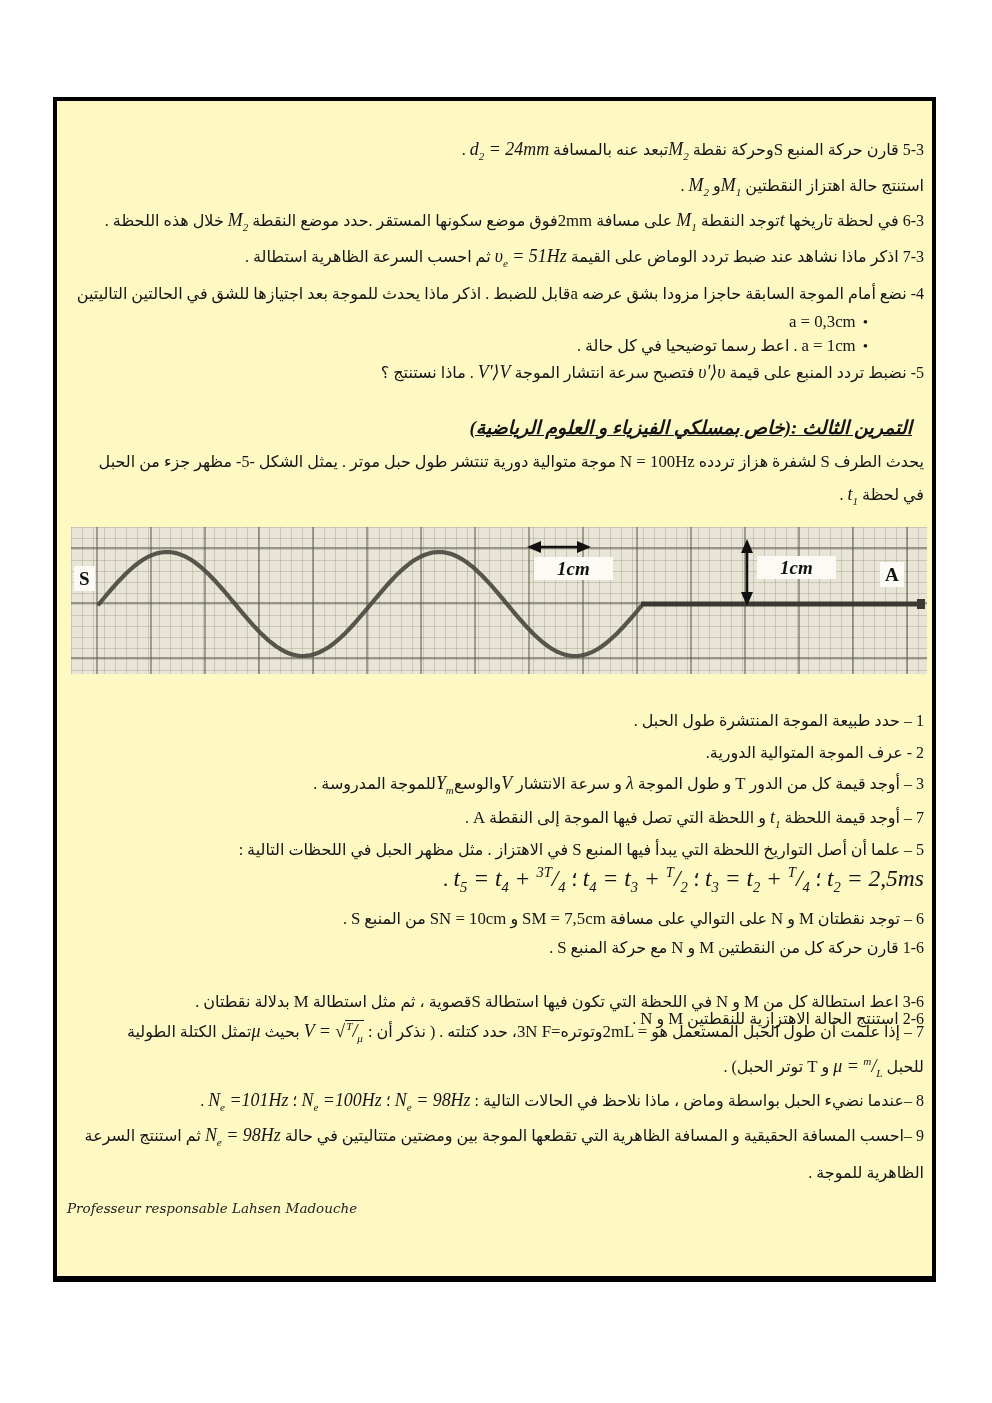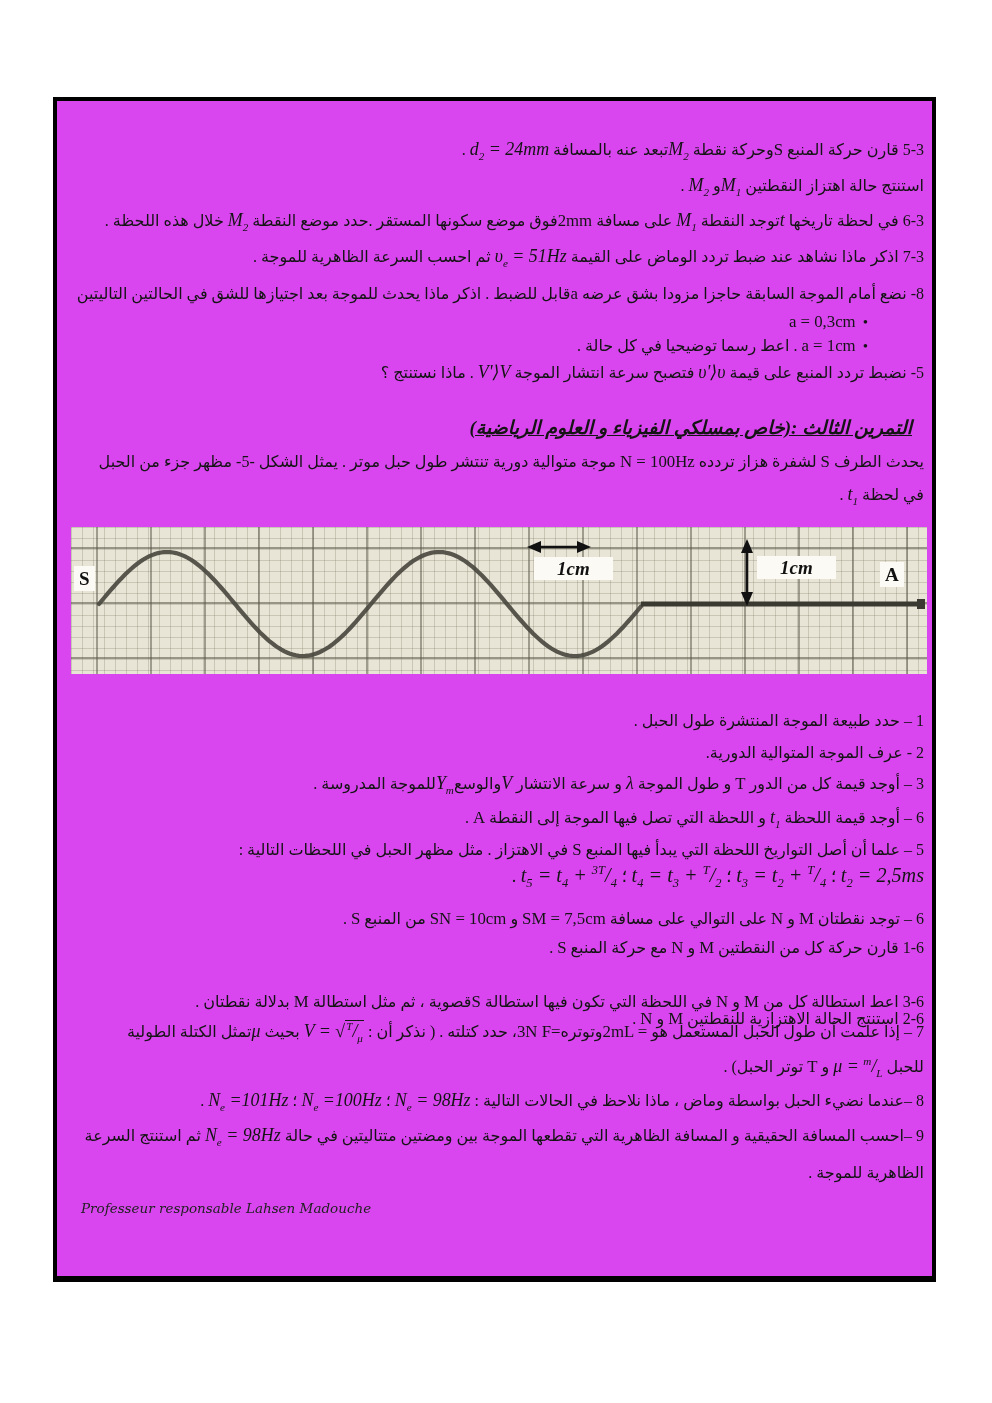--- a/index.html
+++ b/index.html
@@ -1,37 +1,37 @@
 <!DOCTYPE html>
 <html lang="ar"><head>
 <meta charset="utf-8">
 <style>
   html,body{margin:0;padding:0;background:#ffffff;}
   body{width:992px;height:1403px;position:relative;font-family:"Liberation Serif","DejaVu Sans",serif;}
   .sheet{
     position:absolute;left:53px;top:97px;width:875px;height:1175px;
-    border:4px solid #000;border-bottom-width:6px;background:#d946ef;
+    border:4px solid #000;border-bottom-width:6px;background:#fef9c3;
   }
   .line{
     position:absolute;right:8px;direction:rtl;text-align:right;white-space:nowrap;
     font-size:16px;color:#141414;line-height:1.45;
   }
   .line .ar{unicode-bidi:isolate;}
   .line .rom,.line .math{
     direction:ltr;unicode-bidi:isolate;
     font-family:"Liberation Serif","DejaVu Sans",serif;
   }
   .line .rom{font-size:1.05em;}
   .line .math{font-style:italic;font-size:1.12em;}
   .line .bullet{font-size:0.95em;padding-right:4px;padding-left:7px;}
   sub,sup{font-size:62%;line-height:0;}
   .ovl{border-top:1.4px solid #141414;padding:0 1px;}
   .title-line{font-weight:bold;font-style:italic;font-size:19px;}
   .title-line .ar{text-decoration:underline;}
-  .formula-line{font-size:18px;}
+  .formula-line{font-size:21px;}
   
   .figure{
     position:absolute;left:14px;top:426px;width:856px;height:147px;
     background:
       repeating-linear-gradient(to bottom, transparent 0 20px, rgba(85,83,68,.55) 20px 22px, transparent 22px 55px),
       repeating-linear-gradient(to right,  transparent 0 25px, rgba(85,83,68,.50) 25px 27px, transparent 27px 54px),
       repeating-linear-gradient(to bottom, rgba(110,107,88,.25) 0 1px, transparent 1px 11px),
       repeating-linear-gradient(to right,  rgba(110,107,88,.25) 0 1px, transparent 1px 11px),
       #e8e5d6;
     overflow:hidden;
@@ -41,46 +41,46 @@
     position:absolute;background:#fbfaf4;color:#111;
     font-family:"Liberation Serif","DejaVu Sans",serif;
     font-weight:bold;font-size:19px;line-height:1;padding:3px 5px;
   }
   .fig-scale{
     position:absolute;background:#fbfaf4;color:#111;
     font-family:"Liberation Serif","DejaVu Sans",serif;
     font-weight:bold;font-style:italic;font-size:19px;line-height:1;padding:2px 23px;
   }
   .footer{
-    position:absolute;left:24px;top:1099px;direction:ltr;
+    position:absolute;left:10px;top:1099px;direction:ltr;
     font-family:"DejaVu Serif","Liberation Serif",serif;
     font-style:italic;font-size:13.5px;color:#222;
   }
 </style>
 </head>
 <body>
 
 <div class="sheet">
 
   <div>
       <div class="line" style="top: 36px;"><span class="ar">5-3  قارن حركة المنبع </span><span class="rom">S</span><span class="ar">وحركة نقطة </span><span class="math">M<sub>2</sub></span><span class="ar">تبعد عنه بالمسافة  </span><span class="math">d<sub>2</sub> = 24mm</span><span class="ar"> .</span></div>
       <div class="line" style="top: 72px;"><span class="ar">استنتج حالة اهتزاز النقطتين  </span><span class="math">M<sub>1</sub></span><span class="ar">و  </span><span class="math">M<sub>2</sub></span><span class="ar"> .</span></div>
       <div class="line" style="top: 107px;"><span class="ar">6-3 في لحظة تاريخها </span><span class="math">t</span><span class="ar">توجد النقطة  </span><span class="math">M<sub>1</sub></span><span class="ar"> على مسافة  </span><span class="rom">2mm</span><span class="ar">فوق موضع سكونها المستقر .حدد موضع النقطة  </span><span class="math">M<sub>2</sub></span><span class="ar"> خلال هذه  اللحظة .</span></div>
-      <div class="line" style="top: 143px;"><span class="ar">7-3 اذكر ماذا نشاهد عند ضبط تردد الوماض على القيمة  </span><span class="math">υ<sub>e</sub> = 51Hz</span><span class="ar"> ثم احسب السرعة الظاهرية للموجة .</span></div>
-      <div class="line" style="top: 181px;"><span class="ar">8- نضع أمام الموجة السابقة حاجزا مزودا بشق عرضه </span><span class="rom">a</span><span class="ar">قابل للضبط . اذكر ماذا يحدث للموجة بعد اجتيازها للشق في الحالتين التاليتين</span></div>
+      <div class="line" style="top: 143px;"><span class="ar">7-3 اذكر ماذا نشاهد عند ضبط تردد الوماض على القيمة  </span><span class="math">υ<sub>e</sub> = 51Hz</span><span class="ar"> ثم احسب السرعة الظاهرية استطالة .</span></div>
+      <div class="line" style="top: 181px;"><span class="ar">4- نضع أمام الموجة السابقة حاجزا مزودا بشق عرضه </span><span class="rom">a</span><span class="ar">قابل للضبط . اذكر ماذا يحدث للموجة بعد اجتيازها للشق في الحالتين التاليتين</span></div>
       <div class="line" style="top: 209px; right: 60px;"><span class="bullet">•</span><span class="rom">a = 0,3cm</span></div>
       <div class="line" style="top: 233px; right: 60px;"><span class="bullet">•</span><span class="rom">a = 1cm</span><span class="ar"> . اعط رسما توضيحيا في كل حالة .</span></div>
       <div class="line" style="top: 259px; text-align: right;"><span class="ar">5- نضبط تردد المنبع على قيمة  </span><span class="math">υ'⟩υ</span><span class="ar"> فتصبح سرعة انتشار الموجة  </span><span class="math">V'⟩V</span><span class="ar"> . ماذا نستنتج ؟</span></div>
       <div class="line title-line" style="top: 313px; right: 20px;"><span class="ar">التمرين الثالث :(خاص بمسلكي الفيزياء و العلوم الرياضية)</span></div>
       <div class="line" style="top: 349px;"><span class="ar">يحدث الطرف </span><span class="rom">S</span><span class="ar"> لشفرة هزاز تردده  </span><span class="rom">N = 100Hz</span><span class="ar"> موجة متوالية دورية  تنتشر طول حبل موتر . يمثل الشكل -5- مظهر جزء من الحبل</span></div>
       <div class="line" style="top: 381px;"><span class="ar">في لحظة  </span><span class="math">t<sub>1</sub></span><span class="ar"> .</span></div>
       <div class="line" style="top: 608px;"><span class="ar">1 – حدد طبيعة الموجة المنتشرة طول الحبل .</span></div>
       <div class="line" style="top: 640px;"><span class="ar">2 -  عرف الموجة المتوالية الدورية.</span></div>
       <div class="line" style="top: 670px;"><span class="ar">3 – أوجد قيمة كل من الدور  </span><span class="rom">T</span><span class="ar"> و طول الموجة </span><span class="math">λ</span><span class="ar"> و سرعة الانتشار </span><span class="math">V</span><span class="ar">والوسع</span><span class="math">Y<sub>m</sub></span><span class="ar">للموجة المدروسة .</span></div>
-      <div class="line" style="top: 704px;"><span class="ar">6 – أوجد قيمة اللحظة  </span><span class="math">t<sub>1</sub></span><span class="ar"> و اللحظة التي تصل فيها الموجة إلى النقطة  </span><span class="rom">A</span><span class="ar"> .</span></div>
+      <div class="line" style="top: 704px;"><span class="ar">7 – أوجد قيمة اللحظة  </span><span class="math">t<sub>1</sub></span><span class="ar"> و اللحظة التي تصل فيها الموجة إلى النقطة  </span><span class="rom">A</span><span class="ar"> .</span></div>
       <div class="line" style="top: 737px;"><span class="ar">5 – علما أن أصل التواريخ اللحظة التي يبدأ فيها المنبع </span><span class="rom">S</span><span class="ar"> في الاهتزاز  . مثل مظهر الحبل في اللحظات التالية :</span></div>
       <div class="line formula-line" style="top: 760px;"><span class="math">t<sub>2</sub> = 2,5ms</span><span class="ar">  ؛  </span><span class="math">t<sub>3</sub> = t<sub>2</sub> + <sup>T</sup>/<sub>4</sub></span><span class="ar">  ؛  </span><span class="math">t<sub>4</sub> = t<sub>3</sub> + <sup>T</sup>/<sub>2</sub></span><span class="ar">  ؛  </span><span class="math">t<sub>5</sub> = t<sub>4</sub> + <sup>3T</sup>/<sub>4</sub></span><span class="ar"> . </span></div>
       <div class="line" style="top: 806px;"><span class="ar">6 – توجد نقطتان </span><span class="rom">M</span><span class="ar"> و </span><span class="rom">N</span><span class="ar"> على التوالي على مسافة  </span><span class="rom">SM = 7,5cm</span><span class="ar">  و  </span><span class="rom">SN = 10cm</span><span class="ar">  من المنبع </span><span class="rom">S</span><span class="ar"> .</span></div>
       <div class="line" style="top: 835px;"><span class="ar">1-6 قارن حركة كل من النقطتين </span><span class="rom">M</span><span class="ar"> و </span><span class="rom">N</span><span class="ar"> مع حركة المنبع </span><span class="rom">S</span><span class="ar"> .</span></div>
       <div class="line" style="top: 862px; margin-top: 44px;"><span class="ar">2-6 استنتج الحالة الاهتزازية للنقطتين </span><span class="rom">M</span><span class="ar"> و </span><span class="rom">N</span><span class="ar"> .</span></div>
       <div class="line" style="top: 889px;"><span class="ar">3-6 اعط استطالة كل من </span><span class="rom">M</span><span class="ar"> و </span><span class="rom">N</span><span class="ar"> في اللحظة التي تكون فيها استطالة  </span><span class="rom">S</span><span class="ar">قصوية ، ثم مثل استطالة </span><span class="rom">M</span><span class="ar"> بدلالة نقطتان .</span></div>
       <div class="line" style="top: 918px;"><span class="ar">7 – إذا علمت أن طول الحبل المستعمل هو </span><span class="rom">2mL =</span><span class="ar">وتوتره</span><span class="rom">3N F=</span><span class="ar">، حدد كتلته . ( نذكر أن : </span><span class="math">V = √<span class="ovl"><sup>T</sup>/<sub>μ</sub></span></span><span class="ar"> بحيث </span><span class="math">μ</span><span class="ar">تمثل الكتلة الطولية</span></div>
       <div class="line" style="top: 953px; margin-left: 16px;"><span class="ar">للحبل  </span><span class="math">μ = <sup>m</sup>/<sub>L</sub></span><span class="ar"> و </span><span class="rom">T</span><span class="ar"> توتر الحبل) .</span></div>
       <div class="line" style="top: 987px;"><span class="ar">8 –عندما نضيء الحبل بواسطة وماض ، ماذا نلاحظ في الحالات التالية : </span><span class="math">N<sub>e</sub> = 98Hz</span><span class="ar"> ؛ </span><span class="math">N<sub>e</sub> =100Hz</span><span class="ar"> ؛ </span><span class="math">N<sub>e</sub> =101Hz</span><span class="ar"> .</span></div>
       <div class="line" style="top: 1022px;"><span class="ar">9 –احسب المسافة الحقيقية و المسافة الظاهرية التي تقطعها الموجة بين ومضتين متتاليتين في حالة  </span><span class="math">N<sub>e</sub> = 98Hz</span><span class="ar"> ثم استنتج السرعة</span></div>

